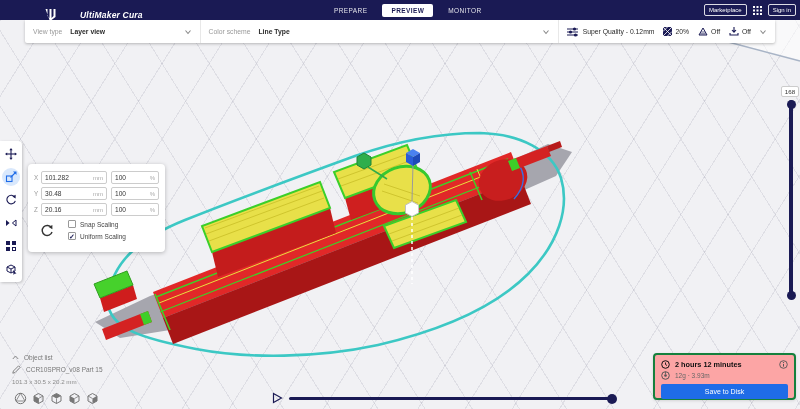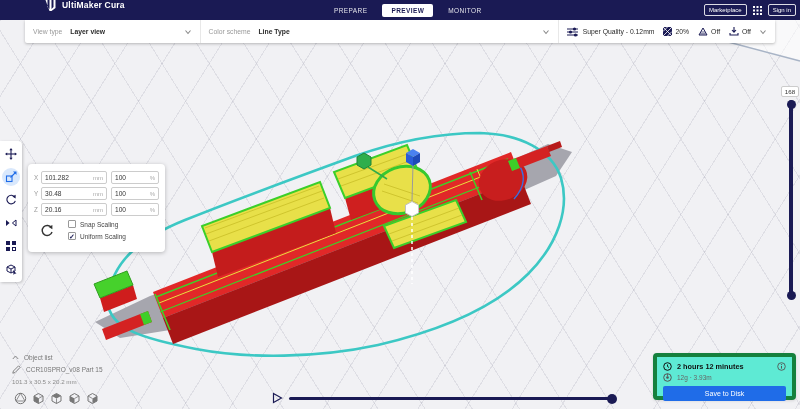--- a/index.html
+++ b/index.html
@@ -1,21 +1,21 @@
 <!DOCTYPE html>
 <html><head>
 <meta charset="utf-8">
 <style>
   * { margin:0; padding:0; box-sizing:border-box; }
   body { font-family:"Liberation Sans", sans-serif; background:#ddd; }
   .stage { position:relative; width:800px; height:409px; overflow:hidden; background:#f1f1f4; }
 
   
   .header { position:absolute; top:0; left:0; width:800px; height:20px; background:#1a1a54; z-index:9; display:flex; align-items:center; }
-  .logo-wrap { position:absolute; left:44px; top:0; height:20px; display:flex; align-items:flex-start; gap:5px; }
+  .logo-wrap { position:absolute; left:44px; top:0; height:20px; display:flex; align-items:flex-end; gap:23px;font-style:italic; }
   .logo-mark { width:13px; height:11px; }
   .app-title { color:#fff; font-size:8.5px; font-weight:700; letter-spacing:.2px; }
   .tabs { position:absolute; left:325px; top:0; height:20px; display:flex; align-items:center; gap:6px; }
   .tab { color:rgba(255,255,255,.88); font-size:6.5px; letter-spacing:.4px; padding:3px 9px; border-radius:2px; cursor:pointer; }
   .tab.active { background:#fff; color:#1a1a54; font-weight:700; }
   .hdr-right { position:absolute; right:4px; top:0; height:20px; display:flex; align-items:center; gap:6px; }
   .hdr-btn { border:1px solid rgba(255,255,255,.85); color:#fff; font-size:6px; padding:2px 4px; border-radius:2px; white-space:nowrap; }
   .grid-icon { width:9px; height:9px; }
 
   
@@ -67,21 +67,21 @@
   
   .object-info { position:absolute; left:12px; top:354px; z-index:5; }
   .oi-row { display:flex; align-items:center; gap:5px; margin-bottom:4px; }
   .oi-txt { font-size:6.5px; color:#777; }
   .oi-dim { font-size:6.2px; color:#8a8a8a; }
   .view-presets { position:absolute; left:14px; top:391px; display:flex; gap:5px; z-index:5; }
   .vp-btn { width:13px; height:13px; cursor:pointer; }
   .vp-btn svg { width:13px; height:13px; }
 
   
-  .job-panel { position:absolute; left:653px; top:353px; width:143px; height:47px; background:#5eead4; border:4px solid #15803d; border-radius:4px; z-index:5; padding:5px 6px; box-shadow:0 1px 3px rgba(0,0,0,.12); }
+  .job-panel { position:absolute; left:653px; top:353px; width:143px; height:47px; background:#fca5a5; border:2px solid #15803d; border-radius:4px; z-index:5; padding:5px 6px; box-shadow:0 1px 3px rgba(0,0,0,.12); }
   .job-row { display:flex; align-items:center; gap:5px; }
   .job-time { font-size:7.3px; font-weight:700; color:#111; }
   .job-mat { font-size:6.5px; color:#666; }
   .job-info-icon { margin-left:auto; }
   .save-btn { margin-top:4px; height:15px; background:#1f6ce8; border-radius:2px; color:#fff; font-size:7px; display:flex; align-items:center; justify-content:center; cursor:pointer; }
 
   
   .layer-label { position:absolute; left:781px; top:86px; width:18px; height:11px; background:#fff; border:1px solid #ccc; border-radius:2px; font-size:6.2px; color:#333; display:flex; align-items:center; justify-content:center; z-index:5; }
   .layer-track { position:absolute; left:789px; top:100px; width:4px; height:198px; background:#1a1a54; border-radius:2px; z-index:4; }
   .layer-handle { position:absolute; width:9px; height:9px; border-radius:50%; background:#1a1a54; z-index:5; cursor:pointer; }

